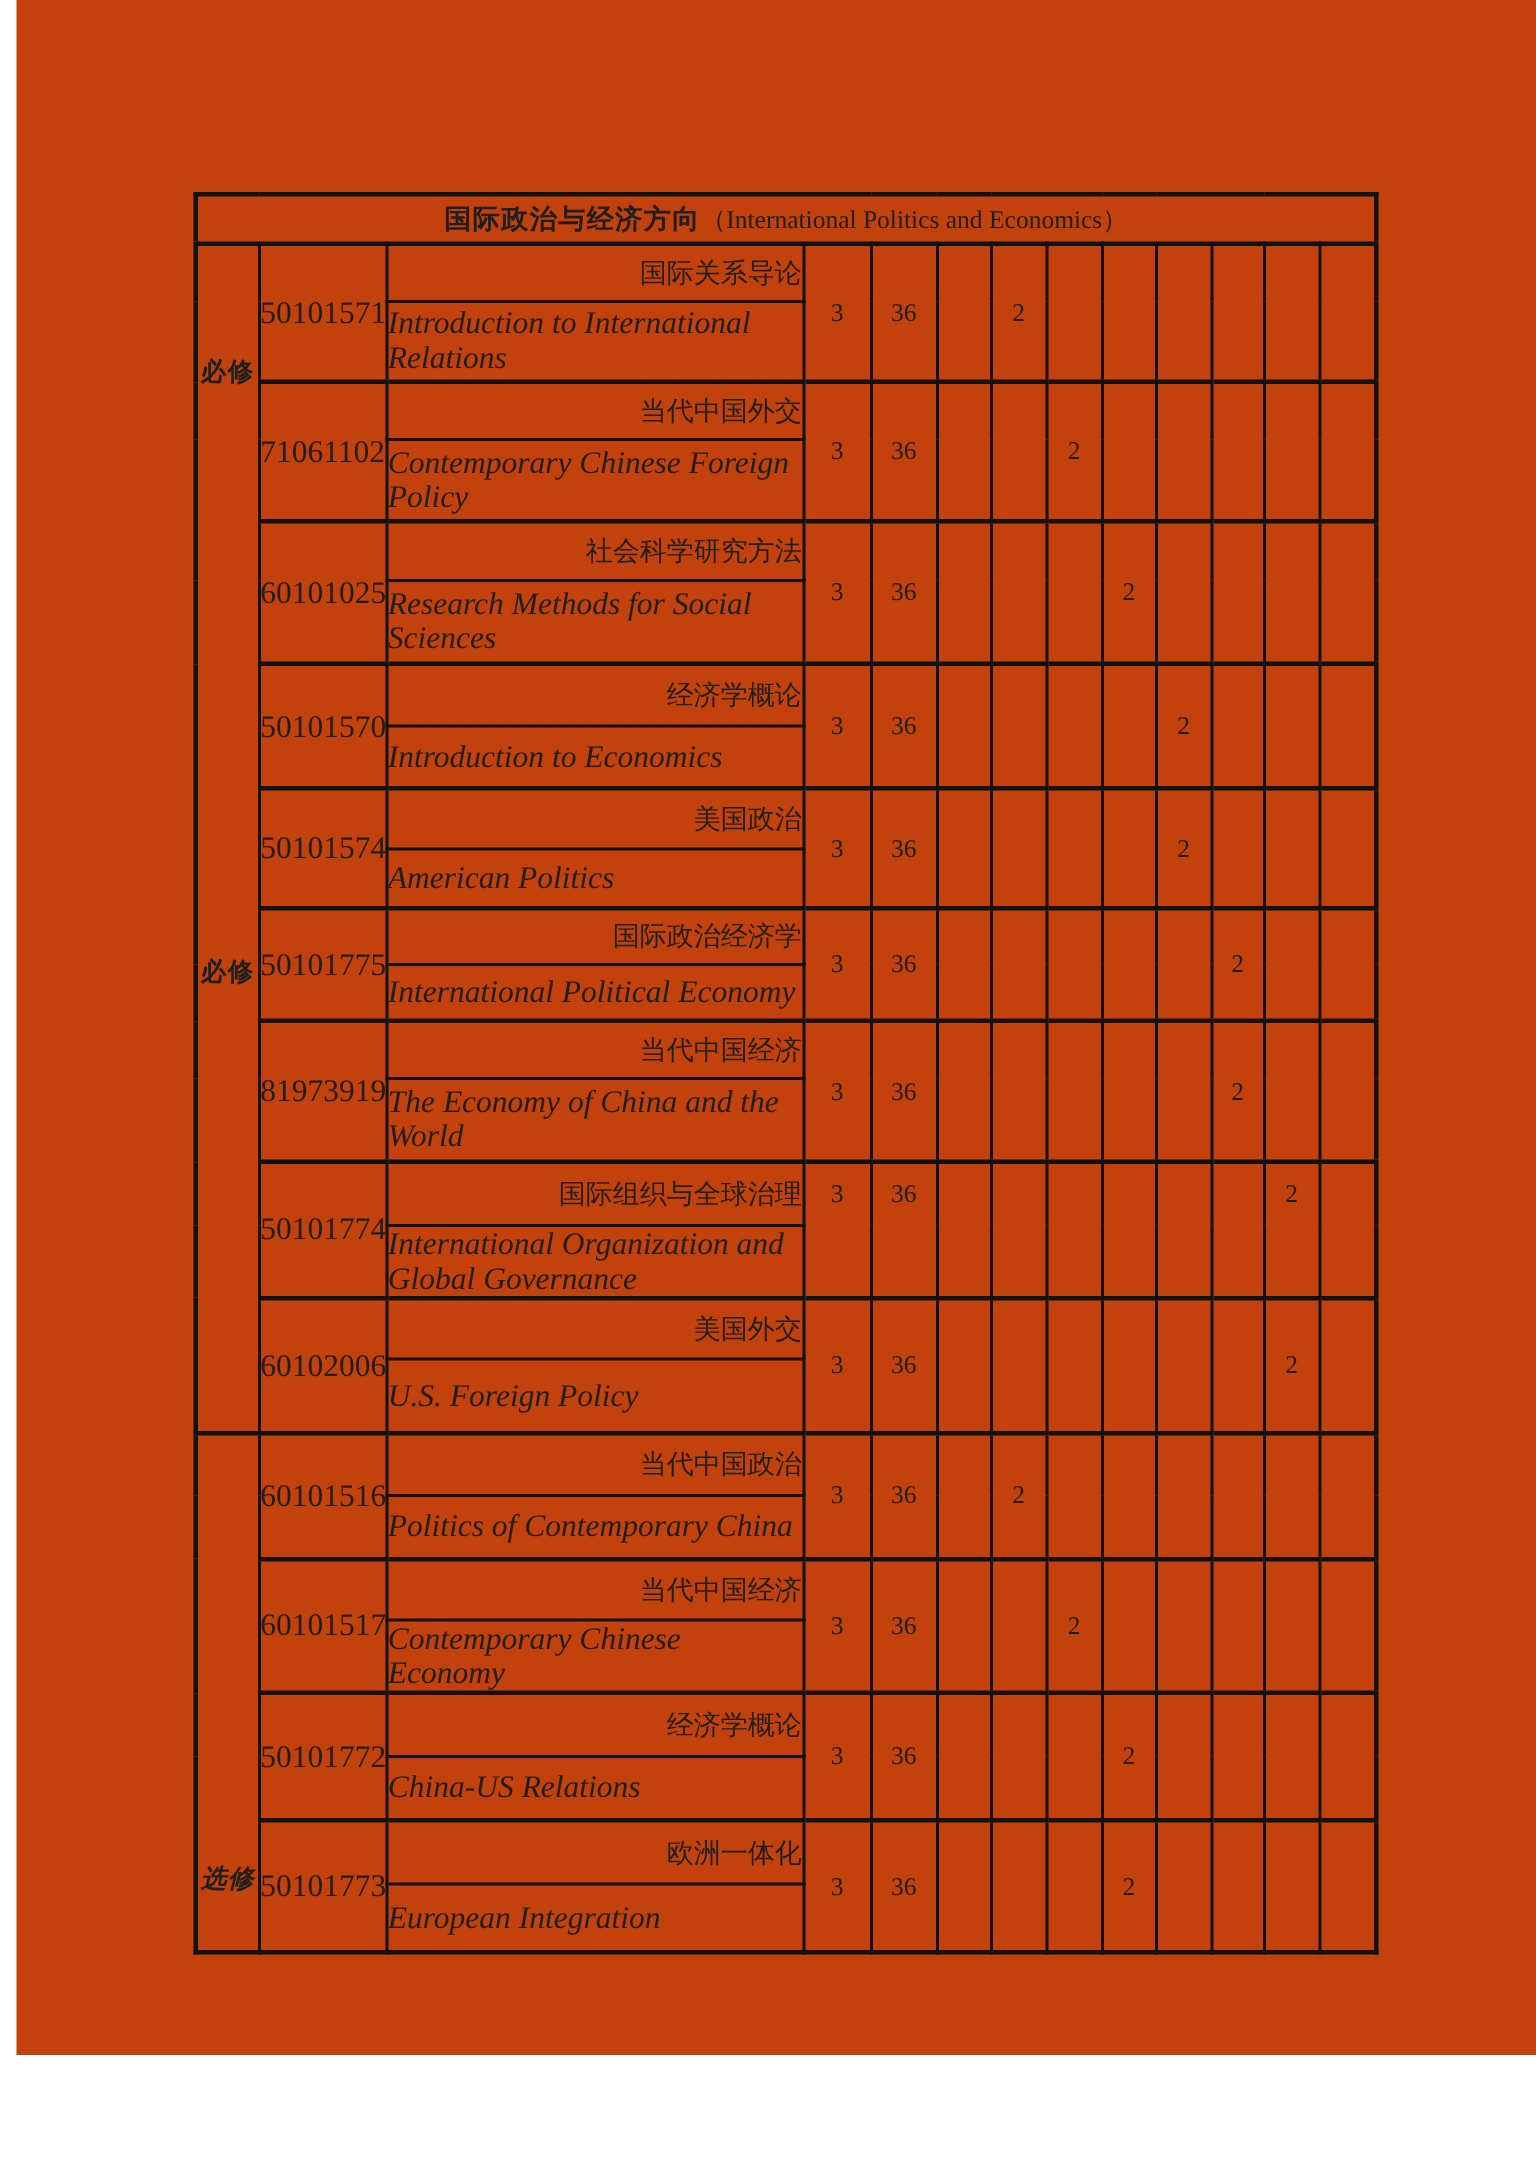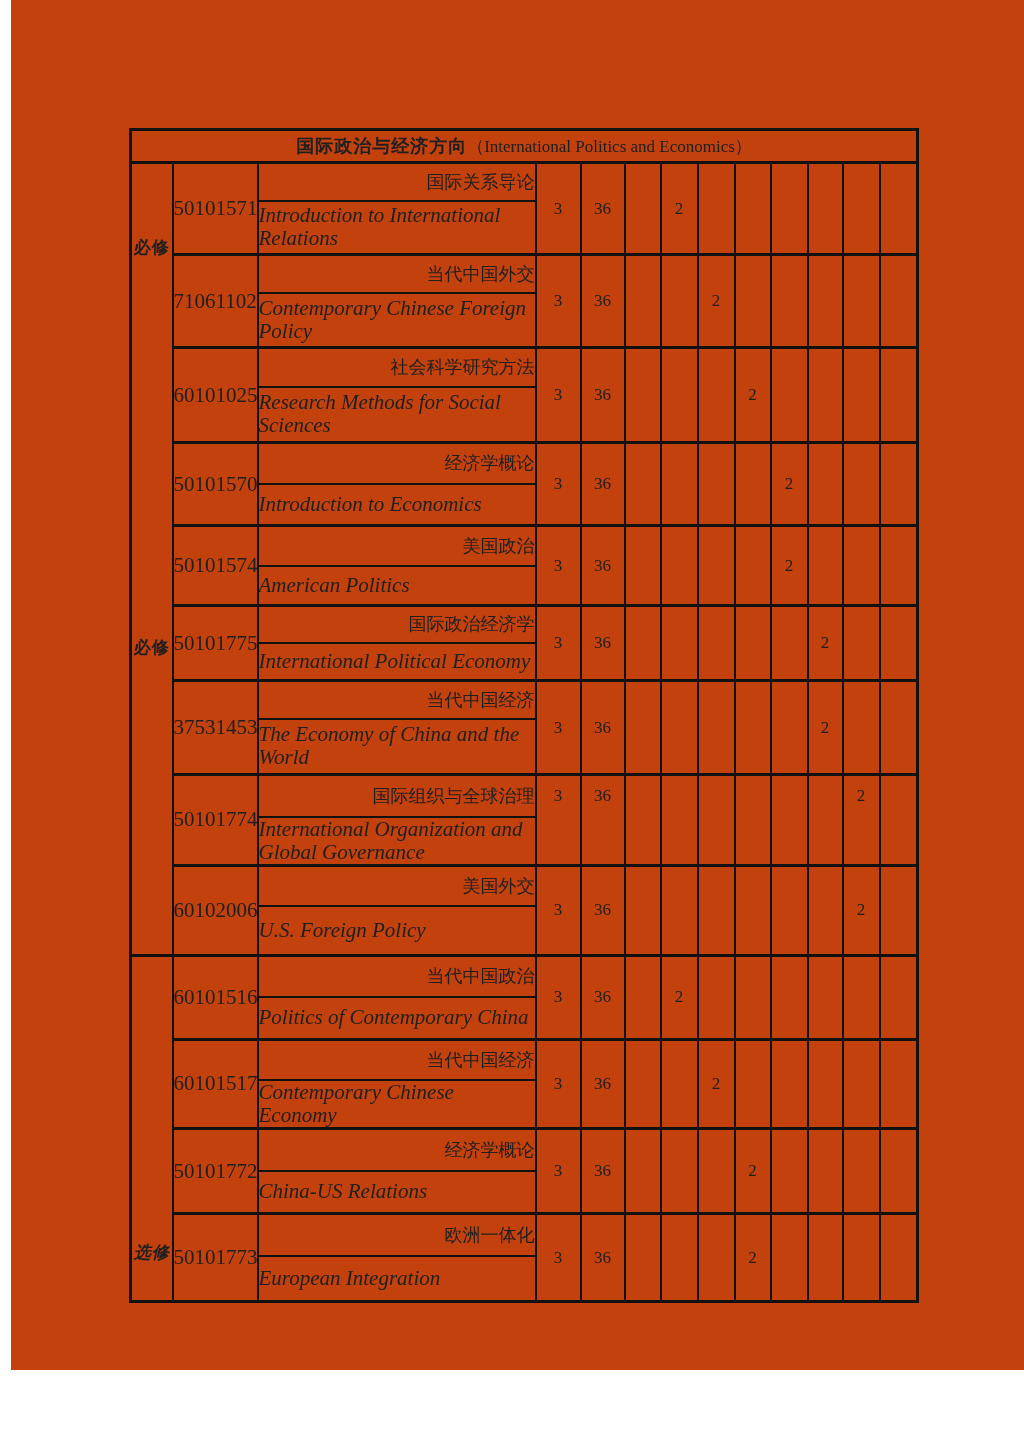--- a/index.html
+++ b/index.html
@@ -215,21 +215,21 @@
     <td class="val" rowspan="2"></td>
     <td class="val" rowspan="2">2</td>
     <td class="val" rowspan="2"></td>
     <td class="val" rowspan="2"></td>
   </tr>
   <tr style="height:38px">
     <td class="en">International Political Economy</td>
   </tr>
 
   <tr class="rs" style="height:38px">
-    <td class="code" rowspan="2">37531453</td>
+    <td class="code" rowspan="2">81973919</td>
     <td class="cn">当代中国经济</td>
     <td class="val" rowspan="2">3</td>
     <td class="val" rowspan="2">36</td>
     <td class="val" rowspan="2"></td>
     <td class="val" rowspan="2"></td>
     <td class="val" rowspan="2"></td>
     <td class="val" rowspan="2"></td>
     <td class="val" rowspan="2"></td>
     <td class="val" rowspan="2">2</td>
     <td class="val" rowspan="2"></td>

